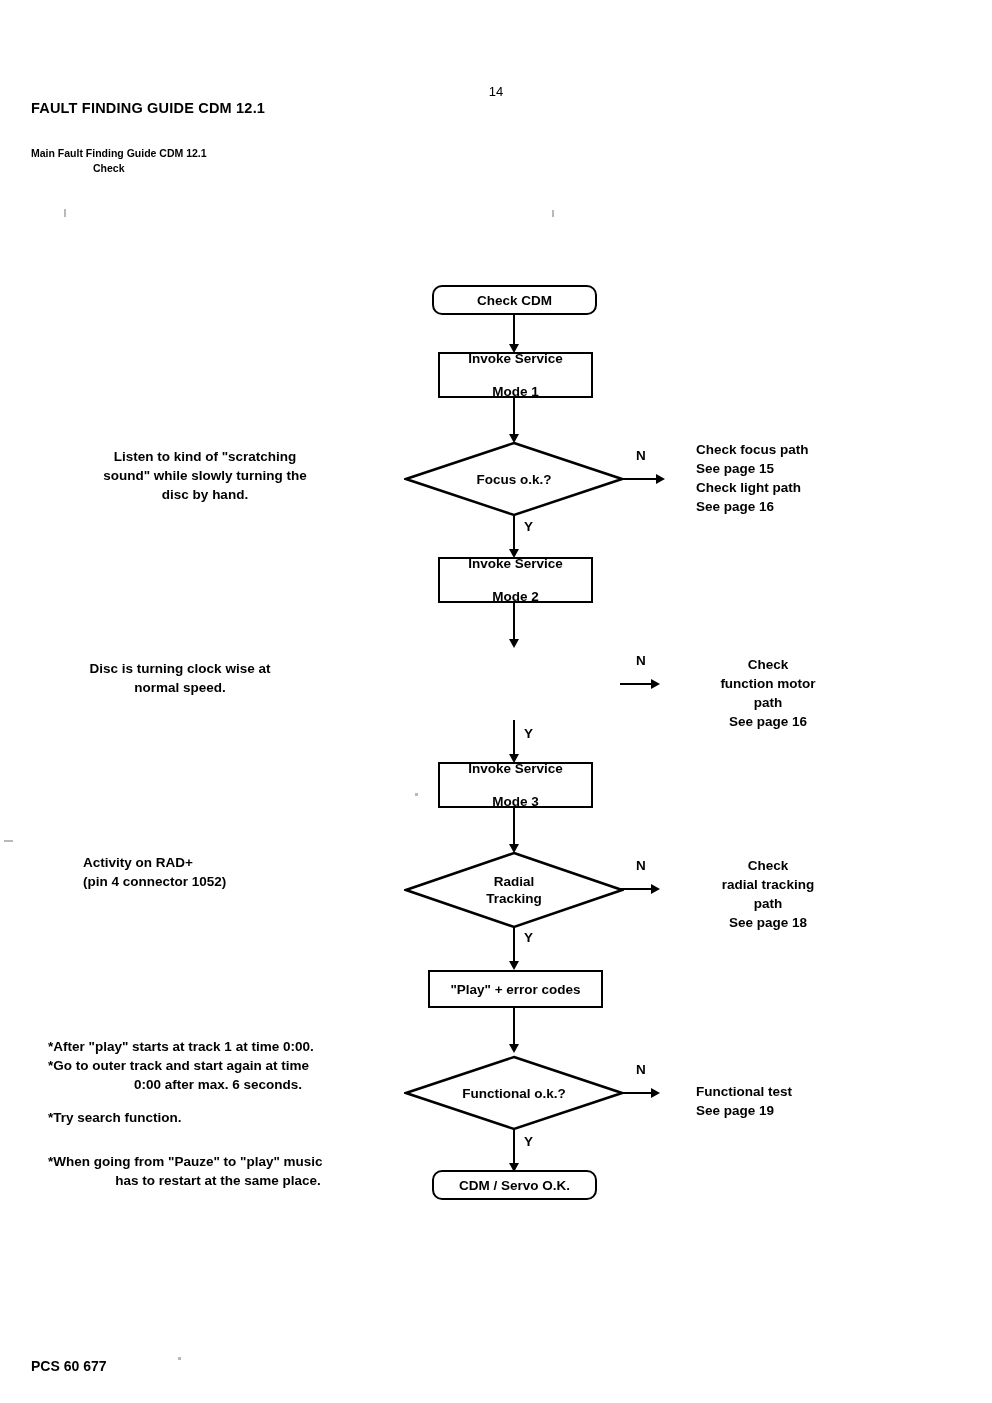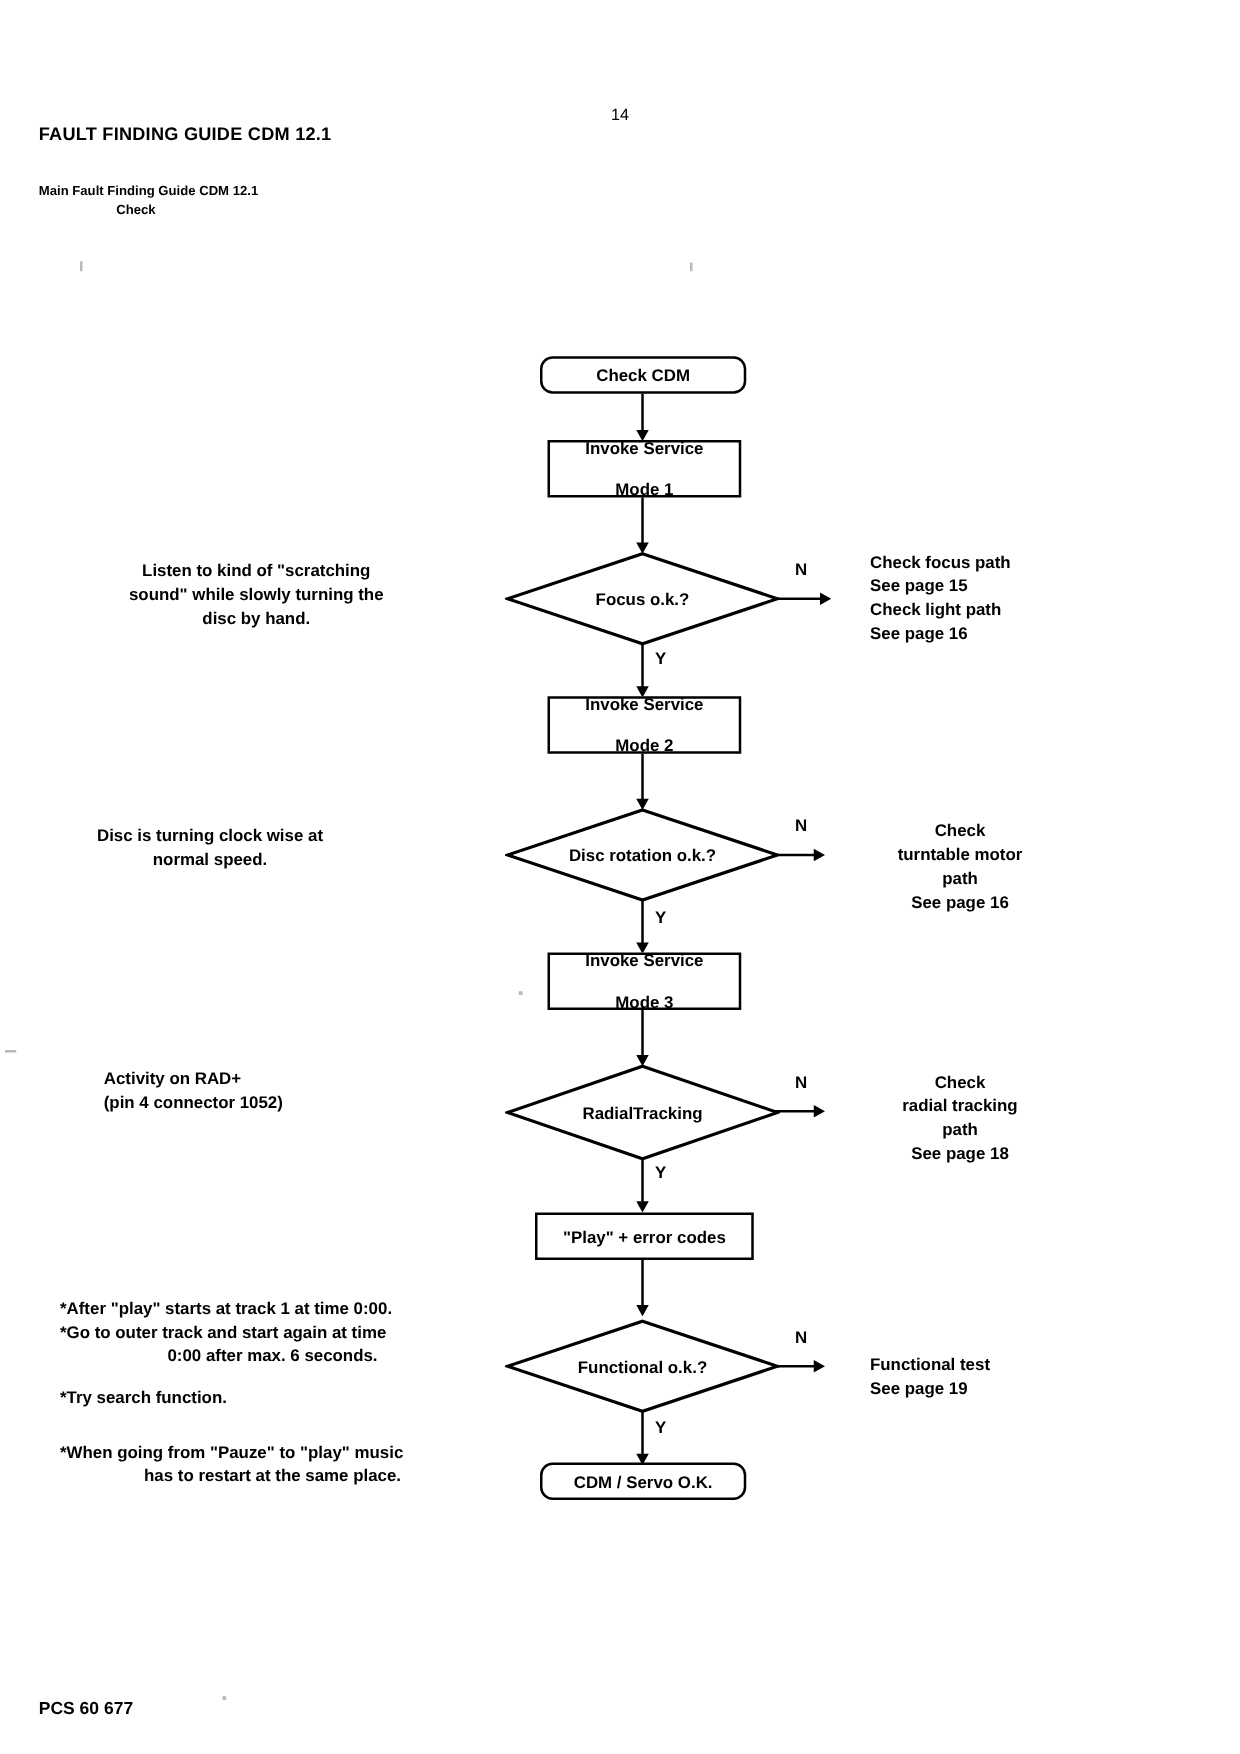--- a/index.html
+++ b/index.html
@@ -209,55 +209,49 @@
   <div class="branch-label" style="left:524px; top:519px;">Y</div>
 
   <div class="node rect" style="left:438px; top:557px; width:155px; height:46px; flex-direction:column;">
     <span>Invoke Service</span>
     <span>Mode 2</span>
   </div>
 
   <div class="vline" style="left:513px; top:603px; height:40px;"></div>
   <div class="arrow-down" style="left:509px; top:639px;"></div>
 
-  <div class="diamond-wrap" style="left:404px; top:646px; width:220px; height:76px;">
-    <svg class="dshape" width="220" height="76" viewBox="0 0 220 76">
-      <polygon points="110,2 218,38 110,74 2,38" fill="#ffffff" stroke="#000000" stroke-width="2.5"></polygon>
-    </svg>
-    <div class="dlabel">Disc rotation o.k.?</div>
-  </div>
 
   <div class="hline" style="left:620px; top:683px; width:35px;"></div>
   <div class="arrow-right" style="left:651px; top:679px;"></div>
   <div class="branch-label" style="left:636px; top:653px;">N</div>
 
   <div class="right-note center" style="left:660px; top:655px; width:160px;">
     <div>Check</div>
-    <div>turntable motor</div>
+    <div>function motor</div>
     <div>path</div>
     <div>See page 16</div>
   </div>
 
   <div class="vline" style="left:513px; top:720px; height:38px;"></div>
   <div class="arrow-down" style="left:509px; top:754px;"></div>
   <div class="branch-label" style="left:524px; top:726px;">Y</div>
 
   <div class="node rect" style="left:438px; top:762px; width:155px; height:46px; flex-direction:column;">
     <span>Invoke Service</span>
     <span>Mode 3</span>
   </div>
 
   <div class="vline" style="left:513px; top:808px; height:40px;"></div>
   <div class="arrow-down" style="left:509px; top:844px;"></div>
 
   <div class="diamond-wrap" style="left:404px; top:851px; width:220px; height:78px;">
     <svg class="dshape" width="220" height="78" viewBox="0 0 220 78">
       <polygon points="110,2 218,39 110,76 2,39" fill="#ffffff" stroke="#000000" stroke-width="2.5"></polygon>
     </svg>
-    <div class="dlabel" style="flex-direction:row;">
+    <div class="dlabel" style="flex-direction:column;">
       <span>Radial</span>
       <span>Tracking</span>
     </div>
   </div>
 
   <div class="hline" style="left:620px; top:888px; width:35px;"></div>
   <div class="arrow-right" style="left:651px; top:884px;"></div>
   <div class="branch-label" style="left:636px; top:858px;">N</div>
 
   <div class="right-note center" style="left:660px; top:856px; width:160px;">
@@ -301,21 +295,21 @@
   <div class="node round" style="left:432px; top:1170px; width:165px; height:30px;">
     <span>CDM / Servo O.K.</span>
   </div>
 
   <div class="side-note center" style="left:60px; top:447px; width:290px;">
     <div>Listen to kind of "scratching</div>
     <div>sound" while slowly turning the</div>
     <div>disc by hand.</div>
   </div>
 
-  <div class="side-note center" style="left:48px; top:659px; width:240px;">
+  <div class="side-note center" style="left:60px; top:659px; width:240px;">
     <div>Disc is turning clock wise at</div>
     <div>normal speed.</div>
   </div>
 
   <div class="side-note left" style="left:83px; top:853px; width:280px;">
     <div>Activity on RAD+</div>
     <div>(pin 4 connector 1052)</div>
   </div>
 
   <div class="side-note left" style="left:48px; top:1037px; width:340px;">

